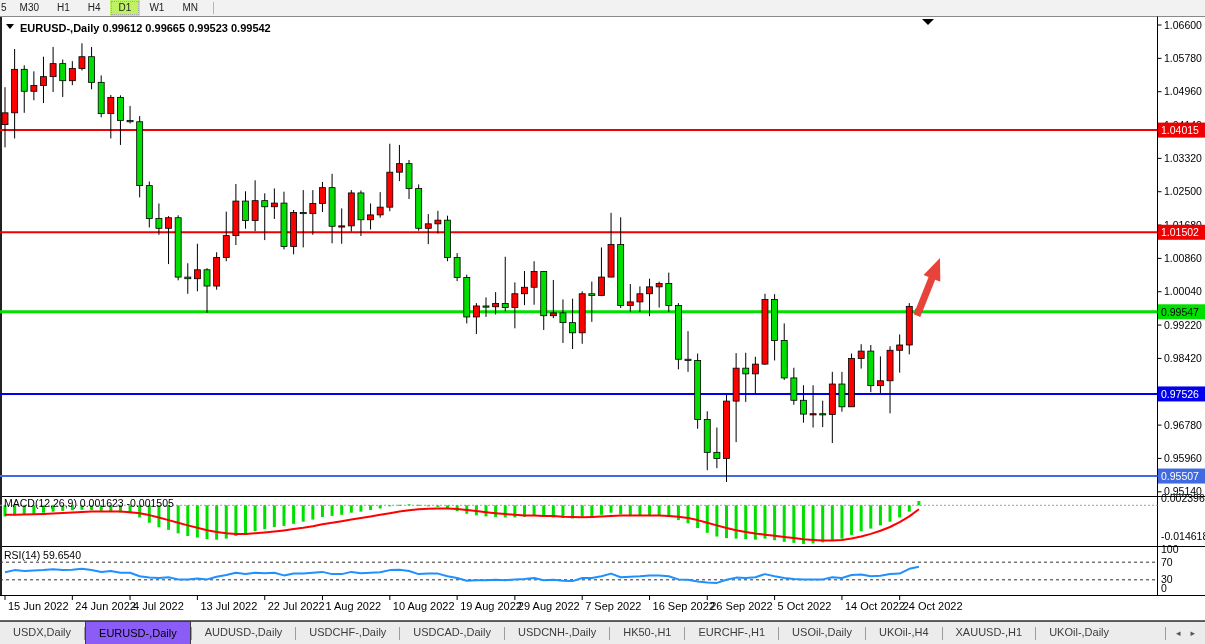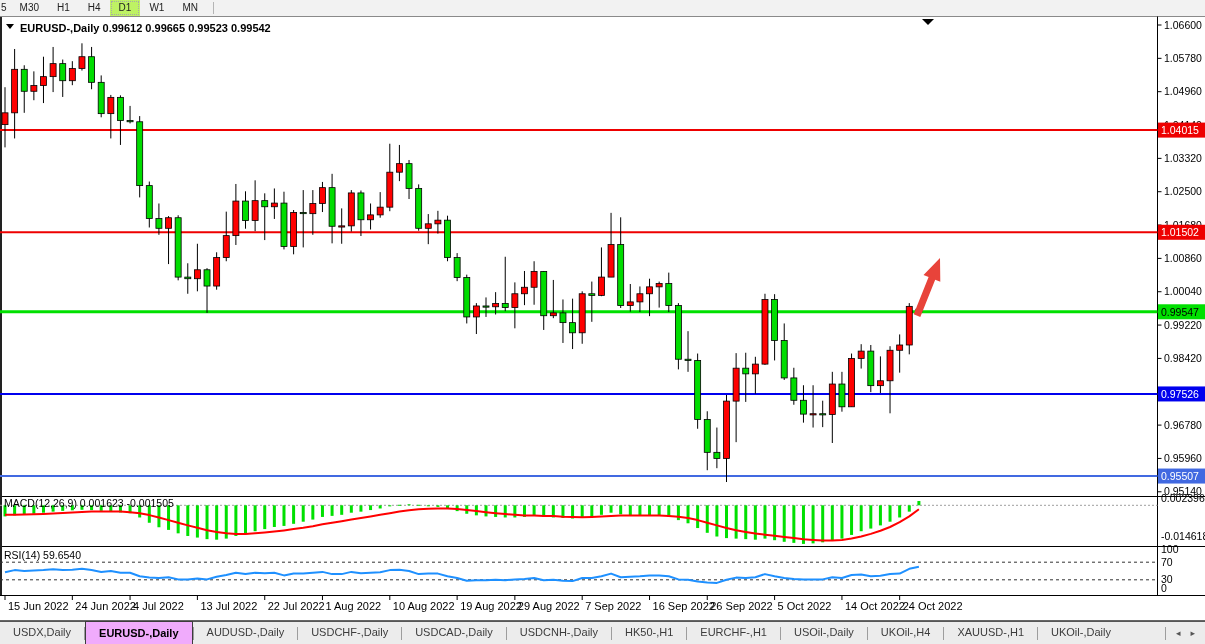--- a/index.html
+++ b/index.html
@@ -11,21 +11,21 @@
   .tfbtn{height:16px;line-height:15px;padding:0 9px;cursor:default;}
   .tfbtn.partial{padding:0 4px 0 1px;}
   .tfbtn.active{background:#bef264;outline:1px dotted #a8a8a8;outline-offset:-2px;}
   .tbsep{width:1px;height:12px;background:#b5b5b5;margin:0 6px;}
   
   #chart-svg{position:absolute;left:0;top:16px;}
   
   #tabbar{position:absolute;left:0;bottom:0;width:1205px;height:23px;background:#ececec;
           border-top:1px solid #565656;display:flex;align-items:stretch;font-size:11px;color:#3c3c3c;box-sizing:border-box;}
   .tab{padding:0 13px;line-height:21px;white-space:nowrap;cursor:default;}
-  .tab.active{background:#f0abfc;font-weight:bold;color:#000;border:1px solid #3c3c3c;border-bottom:none;margin-top:-1px;line-height:22px;}
+  .tab.active{background:#8b5cf6;font-weight:normal;color:#000;border:1px solid #3c3c3c;border-bottom:none;margin-top:-1px;line-height:22px;}
   .tabdiv{width:1px;height:13px;background:#9d9d9d;align-self:center;}
   #tab-arrows{margin-left:auto;display:flex;align-items:center;gap:10px;padding:0 10px;color:#555;font-size:9px;}
   text{font-family:"Liberation Sans","DejaVu Sans",sans-serif;}
 </style>
 </head>
 <body>
 
 <div id="app">
 
   <div id="toolbar">

